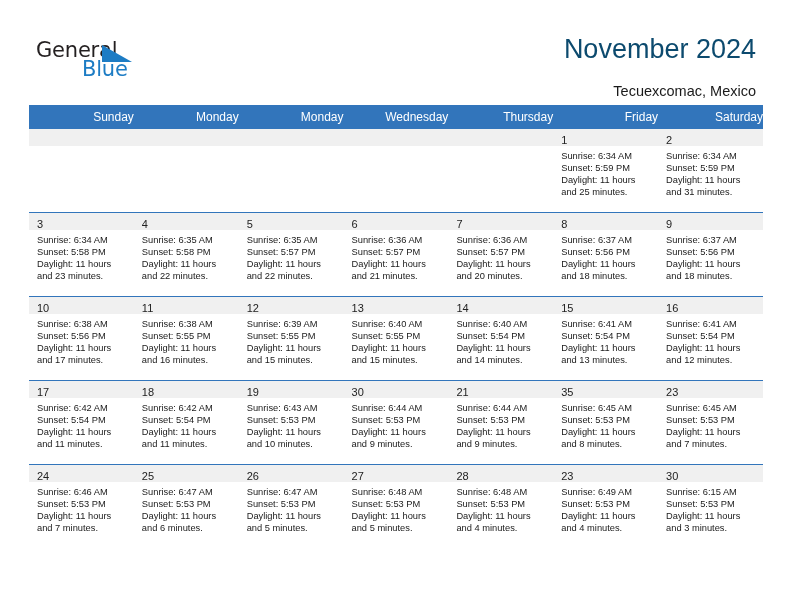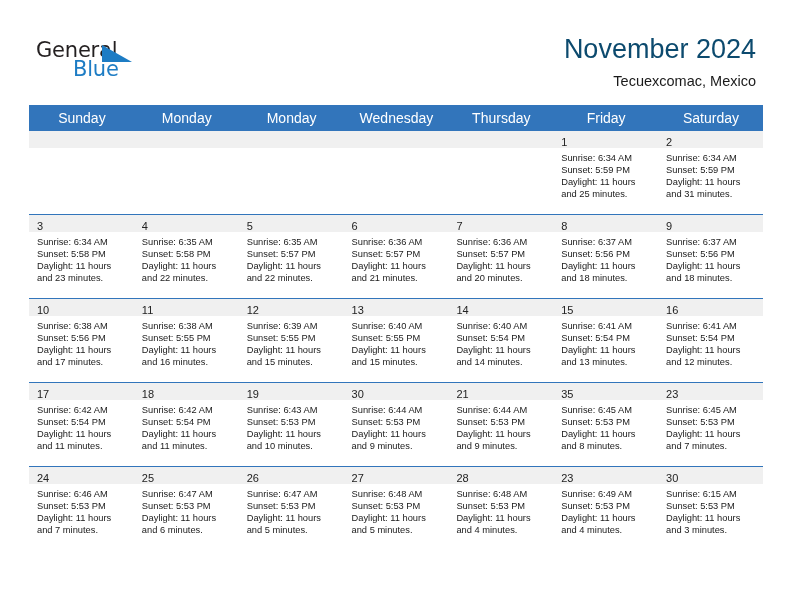--- a/index.html
+++ b/index.html
@@ -42,21 +42,21 @@
     top: 0;
     font-size: 21px;
     line-height: 24px;
     letter-spacing: -0.2px;
     color: #231f20;
     font-family: "DejaVu Sans", sans-serif;
     font-weight: 400;
   }
   .logo-blue {
     position: absolute;
-    left: 37px;
+    left: 46px;
     top: 19px;
     font-size: 21px;
     line-height: 24px;
     letter-spacing: -0.2px;
     color: #1d7cc4;
     font-family: "DejaVu Sans", sans-serif;
     font-weight: 400;
   }
   .logo-mark {
     position: absolute;
@@ -77,39 +77,39 @@
     line-height: 34px;
     color: #0c4a6e;
     font-weight: 400;
     white-space: nowrap;
   }
   .title-sub {
     font-size: 14.5px;
     line-height: 20px;
     color: #1a1a1a;
     font-weight: 400;
-    margin-top: 5px;
+    margin-top: 15px;
     white-space: nowrap;
   }
 
   
   .calendar {
     position: absolute;
     left: 29px;
     top: 105px;
     width: 734px;
     border-collapse: collapse;
     table-layout: fixed;
   }
   .calendar th {
     background: #3275bb;
     color: #ffffff;
-    font-size: 14px;
+    font-size: 12px;
     font-weight: normal;
-    text-align: center;
+    text-align: right;
     padding: 5px 0 5px 1px;
     height: 11px;
     vertical-align: middle;
     border: 0;
   }
   .calendar td {
     width: 104.857px;
     height: 83px;
     padding: 0;
     vertical-align: top;

